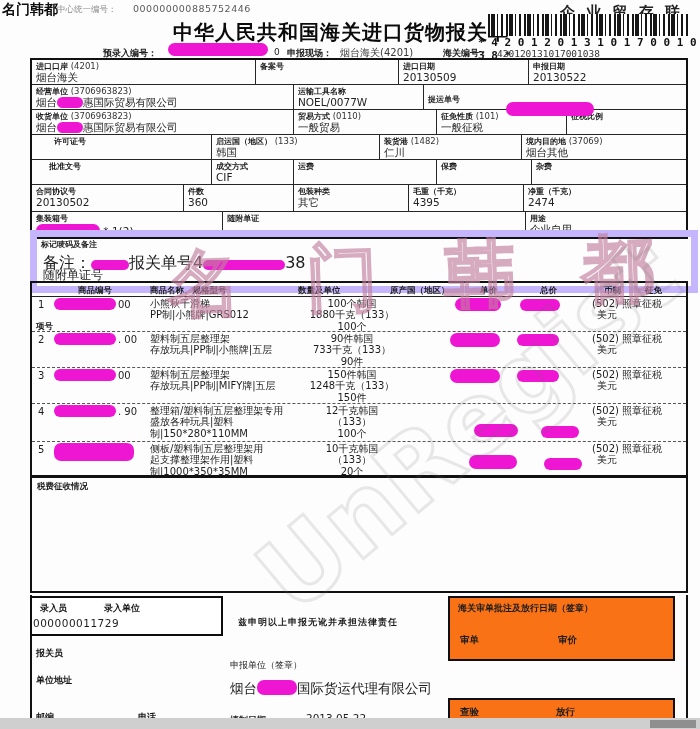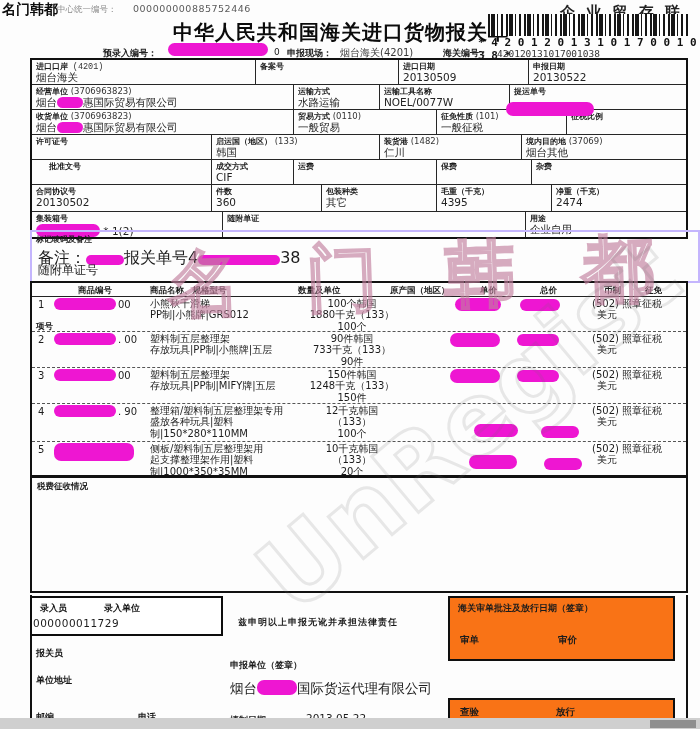--- a/index.html
+++ b/index.html
@@ -25,21 +25,21 @@
   
   #info-grid{left:30px;top:58px;width:654px;border:2px solid #111;background:transparent;}
   .grow{display:flex;border-bottom:1px solid #262626;}
   .grow:last-child{border-bottom:none;}
   .cell{border-right:1px solid #262626;overflow:hidden;box-sizing:border-box;}
   .cell:last-child{border-right:none;}
   .cl{font-size:8px;font-weight:700;line-height:9px;padding:2px 0 0 4px;white-space:nowrap;}
   .cl .code{font-weight:400;font-size:8.5px;color:#333;}
   .cv{font-size:10.5px;line-height:11px;padding:1px 0 0 4px;white-space:nowrap;color:#222;}
   
-  #marks-box{left:30px;top:230px;width:654px;height:49px;border:2px solid #c4b5fd;padding-left:12px;}
+  #marks-box{left:30px;top:230px;width:654px;height:49px;border:7px solid #c4b5fd;}
   #marks-label{left:4px;top:2px;font-size:8px;font-weight:700;position:absolute;}
   #note-line{left:6px;top:16px;position:absolute;font-size:16px;white-space:nowrap;}
   #note-line2{left:6px;top:30px;position:absolute;font-size:12px;}
   
   #items{left:30px;top:281px;width:654px;border:2px solid #111;background:transparent;}
   #ithead{position:relative;height:13px;border-bottom:1px solid #222;}
   #ithead span{position:absolute;top:2px;font-size:8.5px;font-weight:700;white-space:nowrap;}
   .item{position:relative;border-bottom:1px dashed #555;}
   .item:last-child{border-bottom:none;}
   .item div, .item span{font-size:10px;line-height:11.3px;}
@@ -58,21 +58,21 @@
   #entry-box{left:30px;top:596px;width:189px;height:36px;border:2px solid #0d0d0d;background:#fff;}
   .flabel{font-size:9px;font-weight:700;color:#161616;white-space:nowrap;}
   #entry-clerk{position:absolute;left:8px;top:4px;}
   #entry-unit{position:absolute;left:72px;top:4px;}
   #entry-no{position:absolute;left:1px;top:19px;font-size:10.5px;font-weight:400;letter-spacing:.5px;}
   #declarant{left:36px;top:647px;}
   #address{left:36px;top:674px;}
   #postcode{left:36px;top:711px;}
   #phone{left:138px;top:711px;}
   #statement{left:238px;top:616px;font-size:9px;font-weight:700;letter-spacing:1px;}
-  #declare-unit-label{left:230px;top:659px;font-size:9px;font-weight:700;}
+  #declare-unit-label{left:230px;top:659px;font-size:9px;font-weight:400;}
   #declare-company{left:230px;top:680px;font-size:13.5px;color:#1a1a1a;white-space:nowrap;}
   #filldate-label{left:230px;top:714px;font-size:9px;font-weight:700;}
   #filldate{left:306px;top:712px;font-size:10.5px;}
   .rbox{border:2px solid #0f0f0f;background:#f97316;}
   #rbox1{left:448px;top:596px;width:223px;height:61px;}
   #rbox2{left:448px;top:661px;width:223px;height:33px;}
   #rbox3{left:448px;top:698px;width:223px;height:31px;}
   #rbox1-title{position:absolute;left:8px;top:4px;font-size:9px;font-weight:700;}
   .stamp{position:absolute;font-size:9.5px;font-weight:700;}
   
@@ -103,50 +103,46 @@
   <div class="abs preline" id="preentry-label">预录入编号：</div>
   <div class="blob" style="left:168px;top:43px;width:100px;height:13px;"></div>
   <div class="abs preline" id="preentry-tail">0</div>
   <div class="abs preline" id="site-label">申报现场：</div>
   <div class="abs preline" id="site-value">烟台海关(4201)</div>
   <div class="abs preline" id="customsno-label">海关编号：</div>
   <div class="abs preline" id="customs-no">420120131017001038</div>
 
   <div class="abs" id="info-grid">
     <div class="grow" style="height:24px;">
-      <div class="cell" style="width:224px;font-family:Liberation Mono, monospace;">
+      <div class="cell" style="width:224px;">
         <div class="cl"><span>进口口岸</span> <span class="code">(4201)</span></div>
         <div class="cv">烟台海关</div>
       </div>
       <div class="cell" style="width:143px;">
         <div class="cl"><span>备案号</span></div>
       </div>
       <div class="cell" style="width:130px;">
         <div class="cl"><span>进口日期</span></div>
         <div class="cv">20130509</div>
       </div>
       <div class="cell" style="width:119px;">
         <div class="cl"><span>申报日期</span></div>
         <div class="cv">20130522</div>
       </div>
     </div>
     <div class="grow" style="height:24px;">
       <div class="cell" style="width:262px;">
         <div class="cl"><span>经营单位</span> <span class="code">(3706963823)</span></div>
         <div class="cv"><span>烟台</span><span class="bi" style="width:26px;height:11px;"></span><span>惠国际贸易有限公司</span></div>
       </div>
-      <div class="cell" style="width:86px;">
-        <div class="cl"><span>运输方式</span></div>
-        <div class="cv">水路运输</div>
-      </div>
       <div class="cell" style="width:130px;">
         <div class="cl"><span>运输工具名称</span></div>
         <div class="cv">NOEL/0077W</div>
       </div>
-      <div class="cell" style="width:176px;">
+      <div class="cell" style="width:176px;margin-top:8px;">
         <div class="cl"><span>提运单号</span></div>
       </div>
     </div>
     <div class="grow" style="height:24px;">
       <div class="cell" style="width:262px;">
         <div class="cl"><span>收货单位</span> <span class="code">(3706963823)</span></div>
         <div class="cv"><span>烟台</span><span class="bi" style="width:26px;height:11px;"></span><span>惠国际贸易有限公司</span></div>
       </div>
       <div class="cell" style="width:143px;">
         <div class="cl"><span>贸易方式</span> <span class="code">(0110)</span></div>
@@ -154,21 +150,21 @@
       </div>
       <div class="cell" style="width:130px;">
         <div class="cl"><span>征免性质</span> <span class="code">(101)</span></div>
         <div class="cv">一般征税</div>
       </div>
       <div class="cell" style="width:119px;">
         <div class="cl"><span>征税比例</span></div>
       </div>
     </div>
     <div class="grow" style="height:24px;">
-      <div class="cell" style="width:180px;">
+      <div class="cell" style="width:180px;padding-left:18px;">
         <div class="cl"><span>许可证号</span></div>
       </div>
       <div class="cell" style="width:168px;">
         <div class="cl"><span>启运国（地区）</span> <span class="code">(133)</span></div>
         <div class="cv">韩国</div>
       </div>
       <div class="cell" style="width:142px;">
         <div class="cl"><span>装货港</span> <span class="code">(1482)</span></div>
         <div class="cv">仁川</div>
       </div>
@@ -189,21 +185,21 @@
         <div class="cl"><span>运费</span></div>
       </div>
       <div class="cell" style="width:95px;">
         <div class="cl"><span>保费</span></div>
       </div>
       <div class="cell" style="width:154px;">
         <div class="cl"><span>杂费</span></div>
       </div>
     </div>
     <div class="grow" style="height:26px;">
-      <div class="cell" style="width:180px;">
+      <div class="cell" style="width:152px;">
         <div class="cl"><span>合同协议号</span></div>
         <div class="cv">20130502</div>
       </div>
       <div class="cell" style="width:110px;">
         <div class="cl"><span>件数</span></div>
         <div class="cv">360</div>
       </div>
       <div class="cell" style="width:115px;">
         <div class="cl"><span>包装种类</span></div>
         <div class="cv">其它</div>

